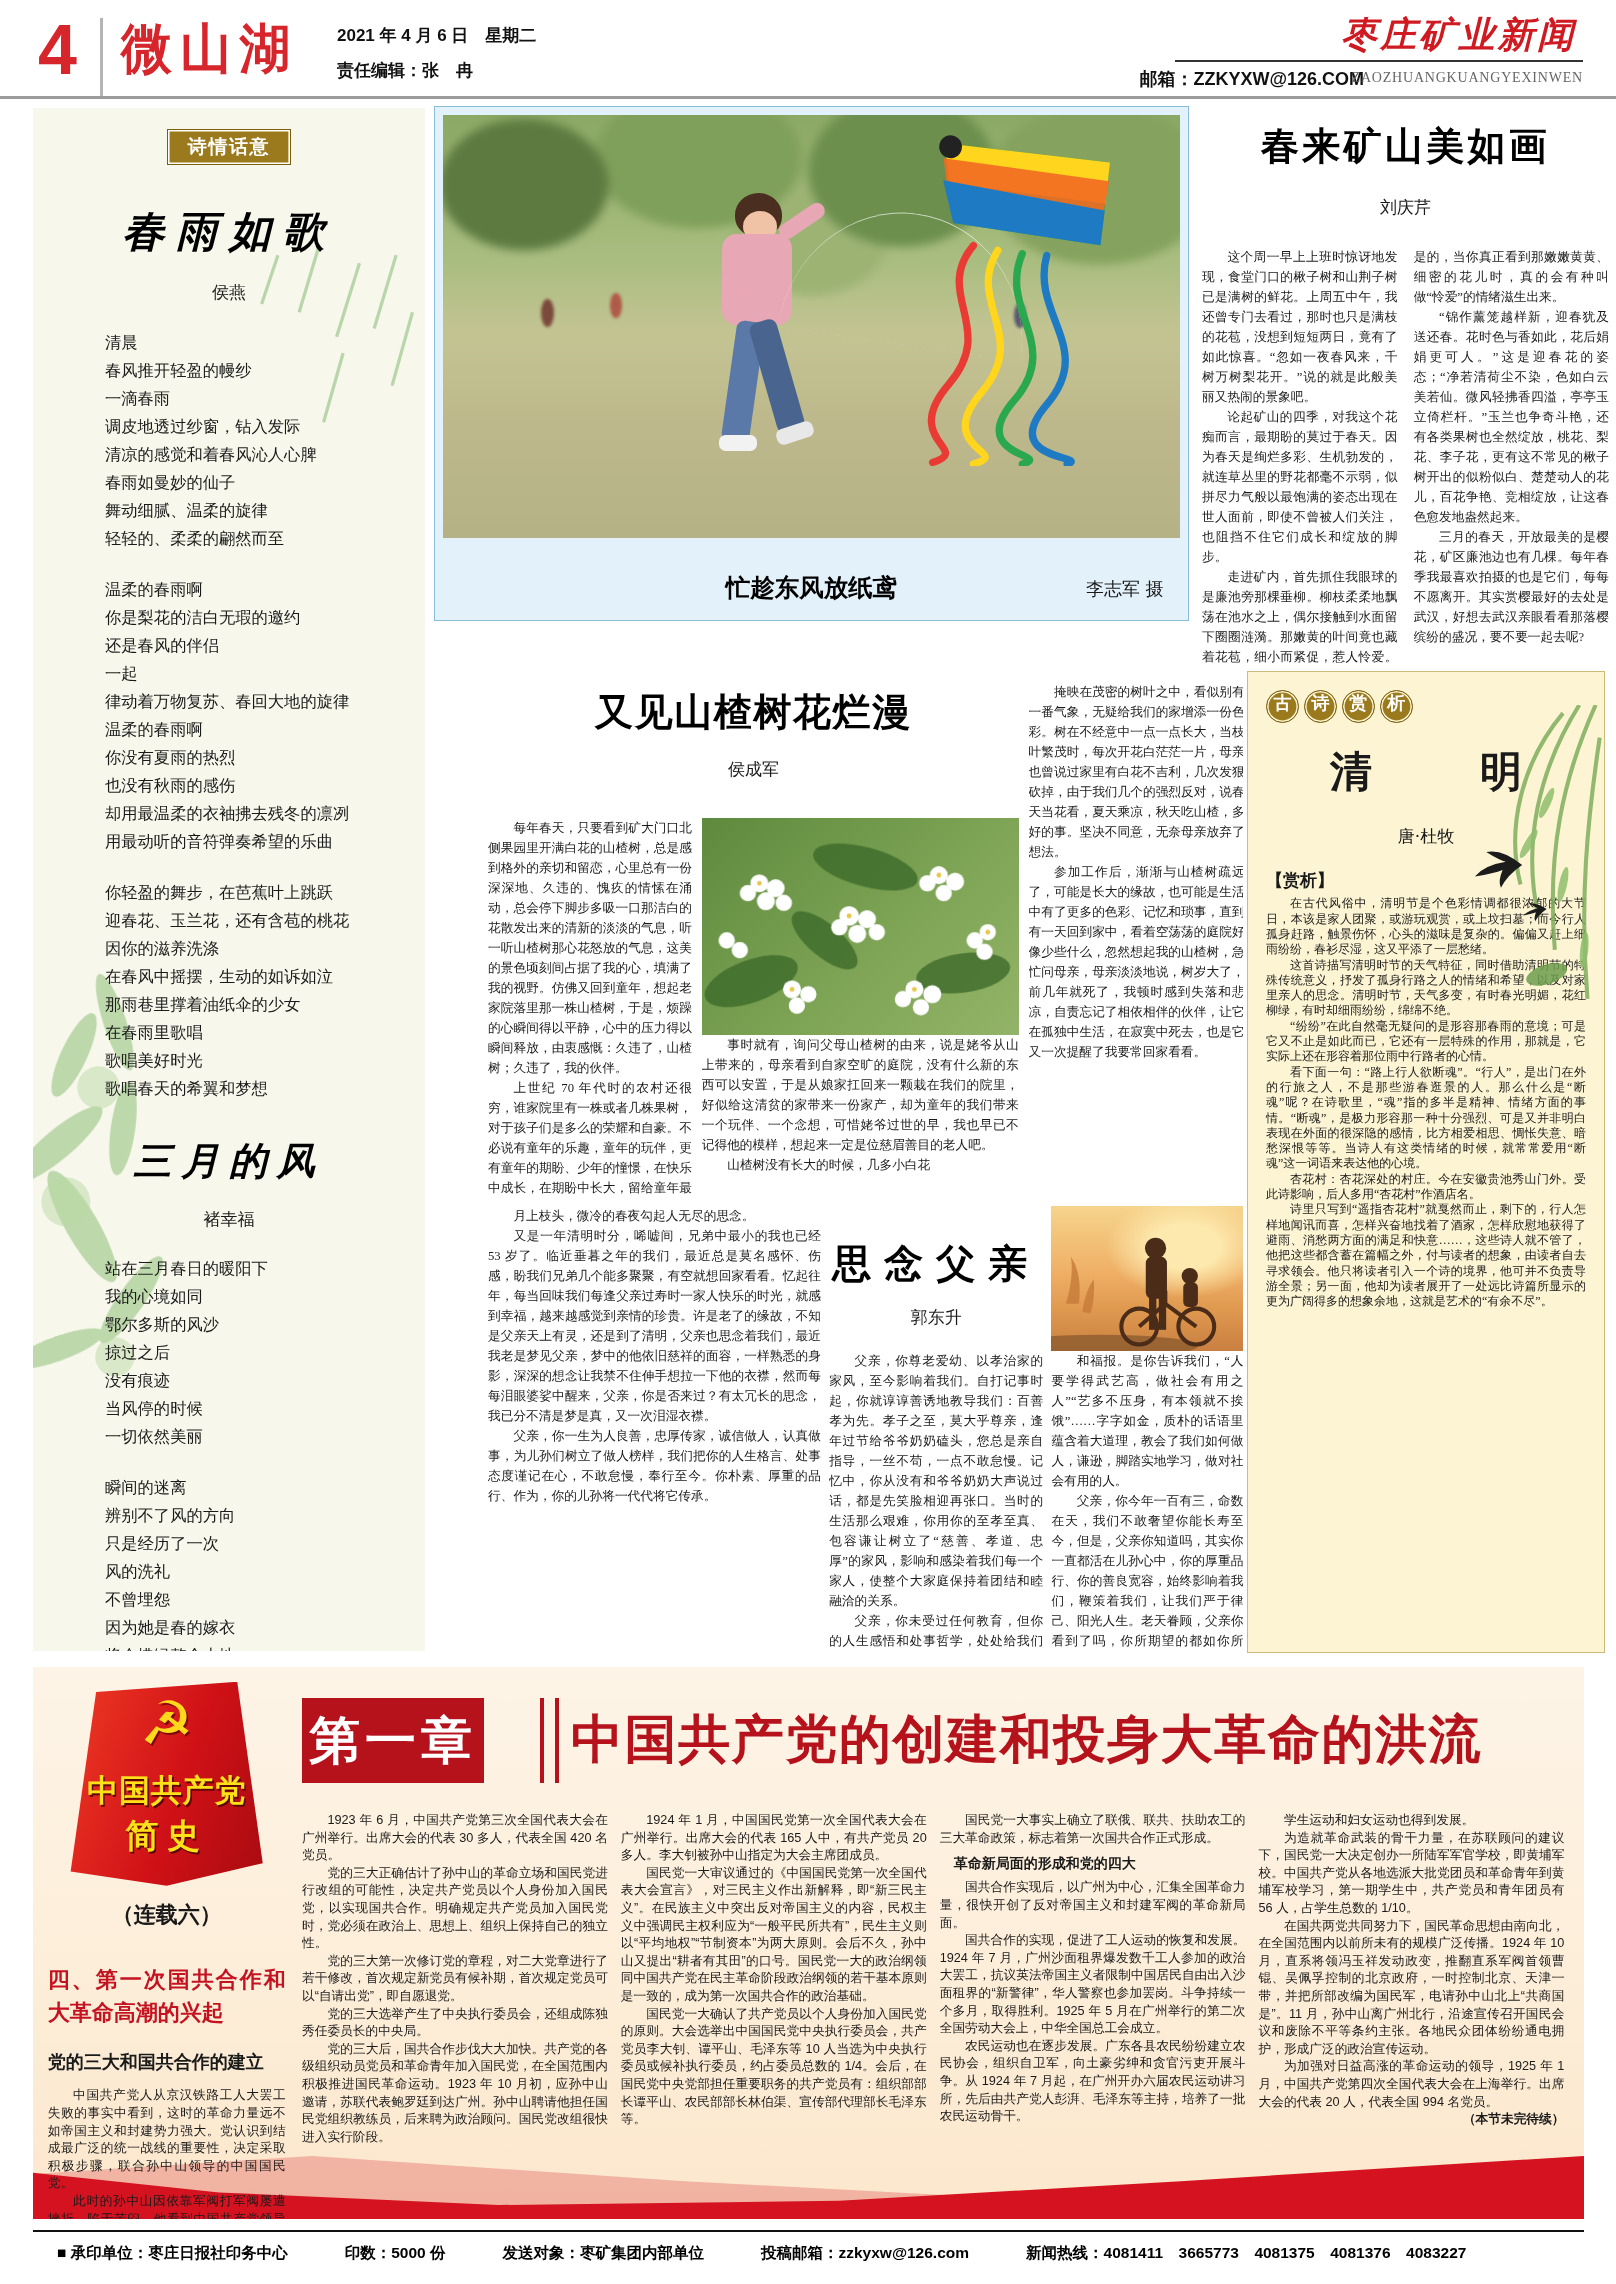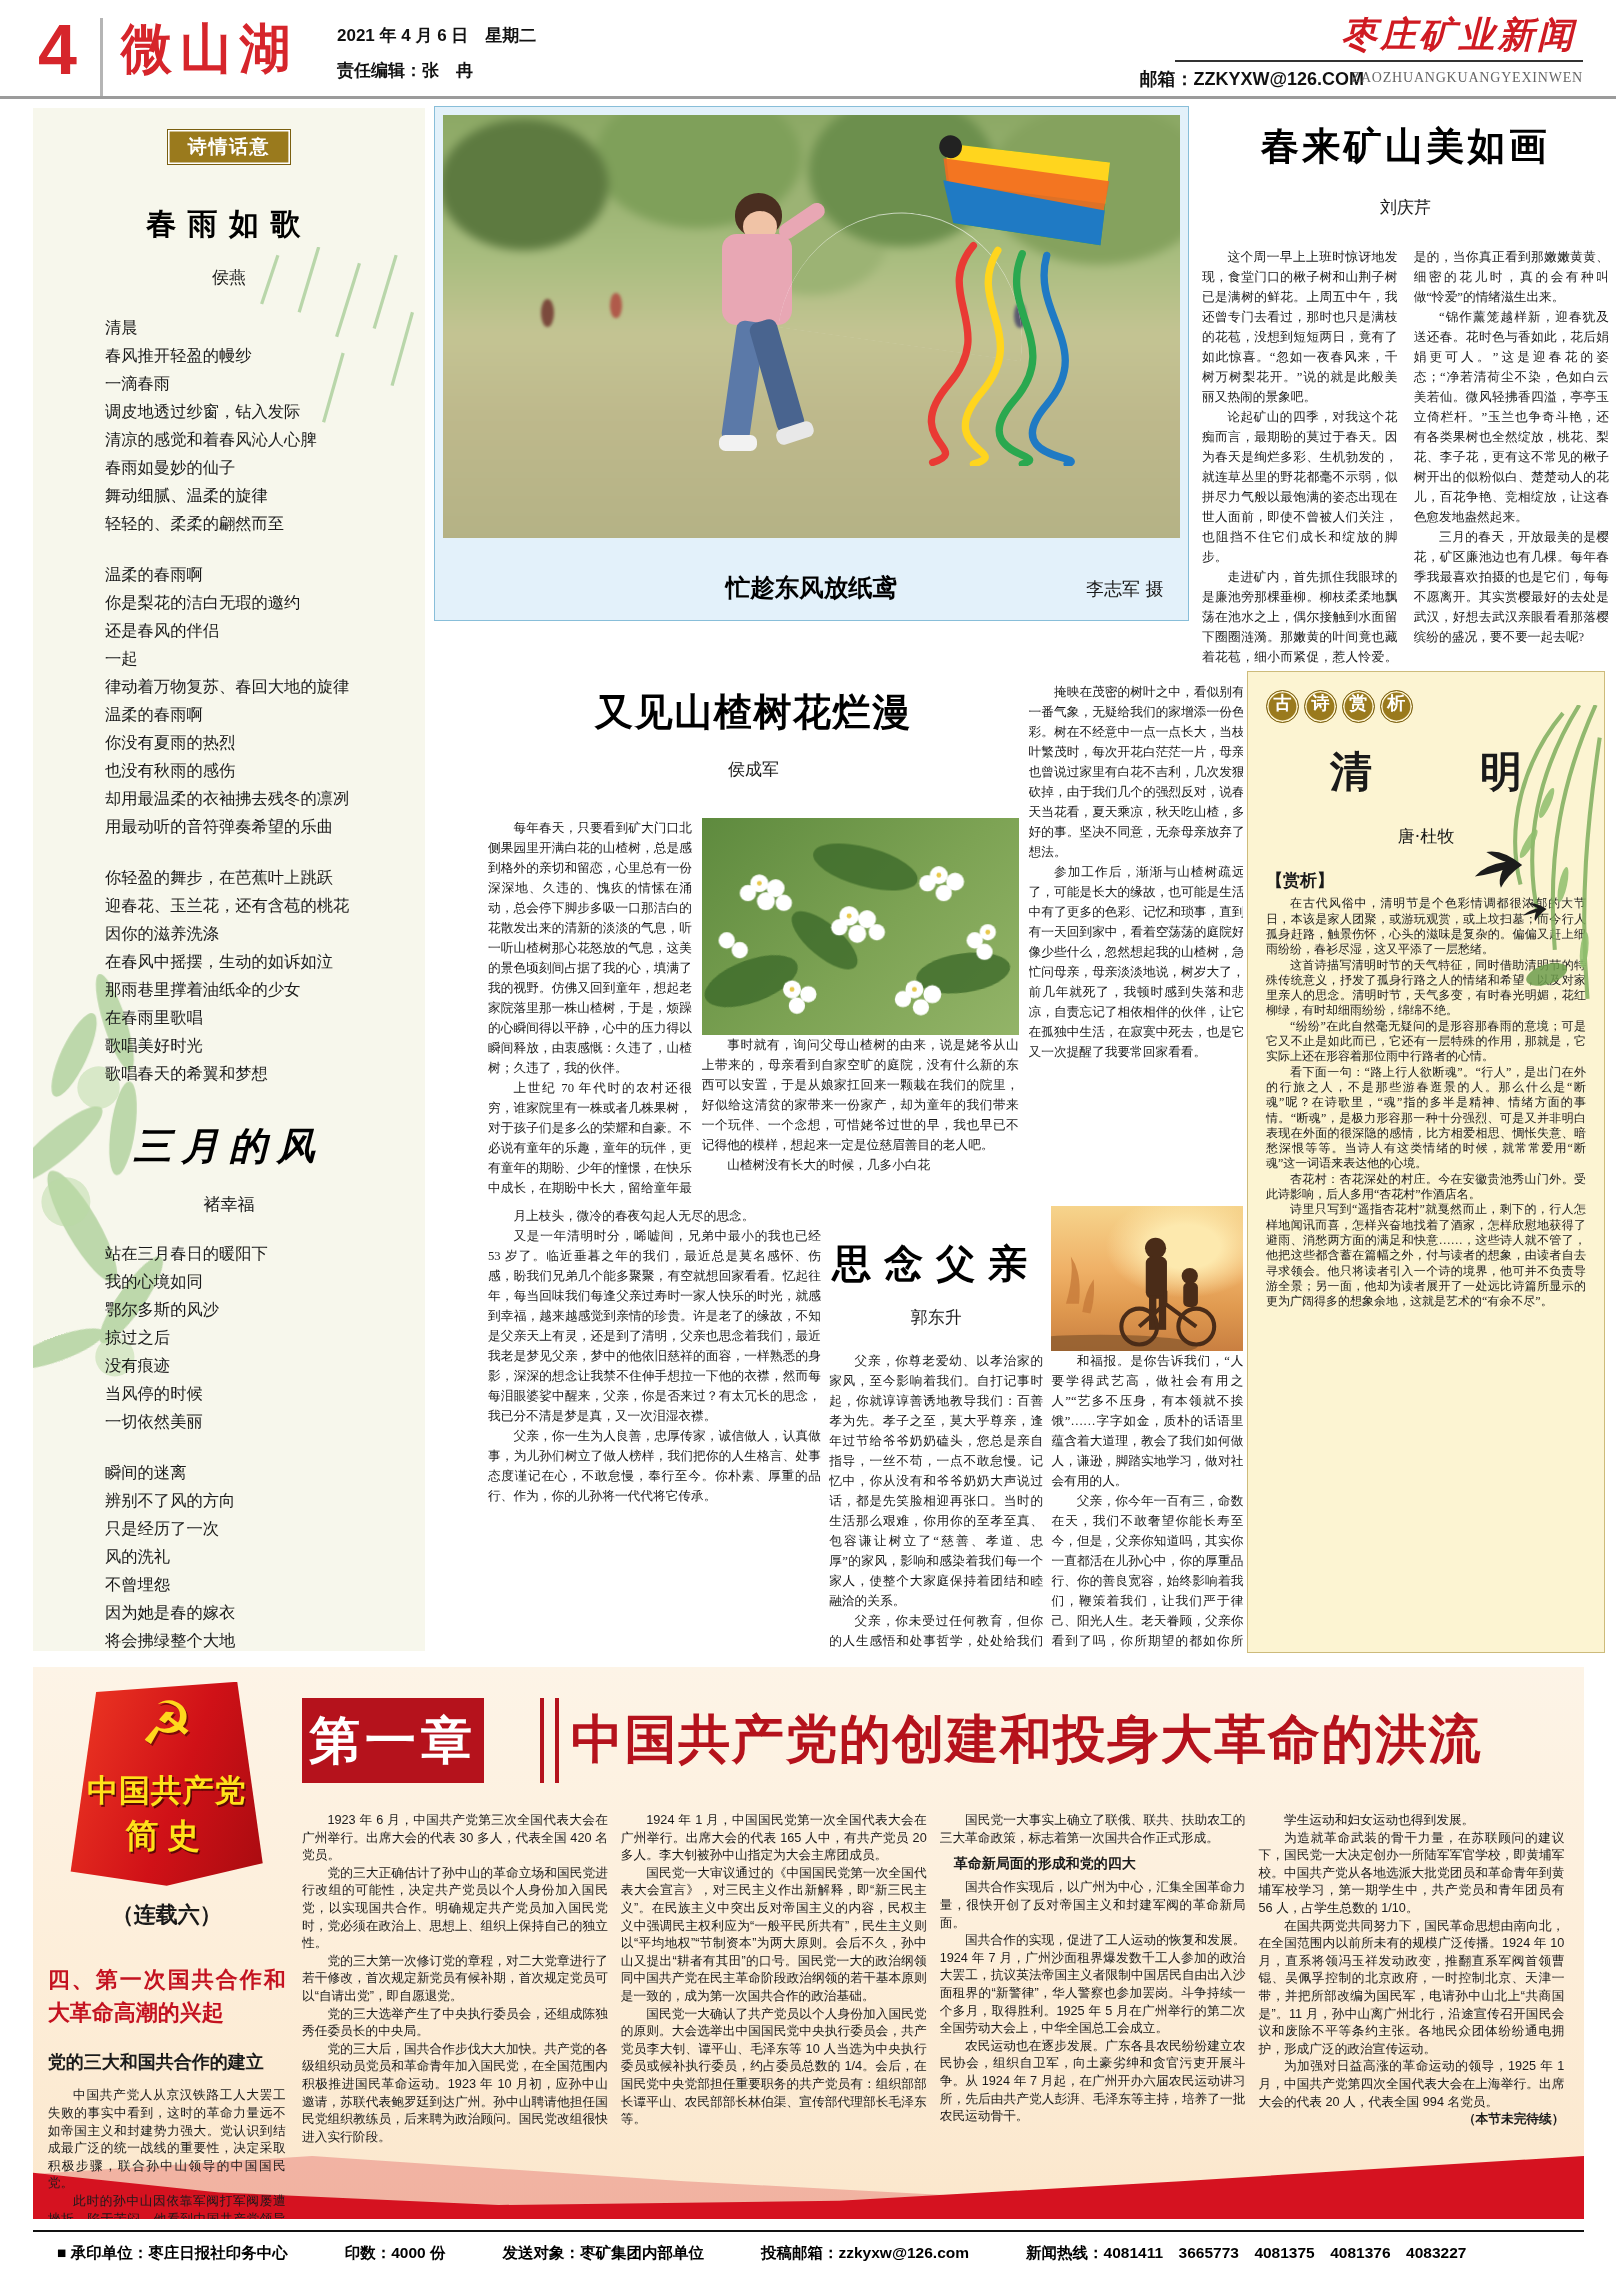--- a/index.html
+++ b/index.html
@@ -20,21 +20,21 @@
   .mast-email{position:absolute;right:219px;top:54px;font:bold 18px "Liberation Sans",sans-serif;color:#111;}
   .brand-pinyin{position:absolute;right:0px;top:57px;font:14px "Liberation Serif",serif;color:#666;letter-spacing:0.8px;}
   .mast-rule{left:0;top:96px;width:1616px;height:3.3px;background:#9b9b9b;}
   
   .poems{left:33px;top:108px;width:392px;height:1543px;background:#f7f7ec;overflow:hidden;}
   .poem-badge{margin:21px auto 0 auto;width:122px;text-align:center;background:#9a7a1d;border:1.6px solid #7a5f10;
               box-shadow:inset 0 0 0 1.6px #fff;color:#fff;font:bold 19px "Liberation Sans",sans-serif;
               padding:4.1px 0;letter-spacing:1.6px;}
   .poem{position:relative;z-index:2;}
   .poem-title{text-align:center;font-weight:bold;font-family:"DejaVu Serif",serif;color:#000;}
-  .poem-title.t1{font-size:30px;margin:39px 0 0 0;letter-spacing:11.4px;}
+  .poem-title.t1{font-size:42px;margin:39px 0 0 0;letter-spacing:11.4px;font-style:italic;}
   .poem-title.t2{font-size:38px;margin:33px 0 0 0;letter-spacing:9.8px;font-style:italic;}
   .poem-author{text-align:center;font-size:17px;margin-top:21px;font-family:"DejaVu Serif",serif;}
   .poem-lines{margin:24.5px 0 0 72px;font-size:16.3px;line-height:28px;font-family:"DejaVu Serif",serif;}
   .stanza-gap{height:23px;}
   .poems svg{position:absolute;z-index:1;}
   
   .photo-box{left:434px;top:106px;width:753px;height:513px;background:#e3f1fa;border:1.6px solid #88bed9;}
   .photo{position:absolute;left:8.2px;top:8.2px;right:8.2px;height:423px;overflow:hidden;background:#b9cf9a;}
   .photo .bg{position:absolute;inset:-9.8px;filter:blur(4.1px);
      background:
@@ -500,18 +500,18 @@
         <p>在国共两党共同努力下，国民革命思想由南向北，在全国范围内以前所未有的规模广泛传播。1924 年 10 月，直系将领冯玉祥发动政变，推翻直系军阀首领曹锟、吴佩孚控制的北京政府，一时控制北京、天津一带，并把所部改编为国民军，电请孙中山北上“共商国是”。11 月，孙中山离广州北行，沿途宣传召开国民会议和废除不平等条约主张。各地民众团体纷纷通电拥护，形成广泛的政治宣传运动。</p>
         <p>为加强对日益高涨的革命运动的领导，1925 年 1 月，中国共产党第四次全国代表大会在上海举行。出席大会的代表 20 人，代表全国 994 名党员。</p>
         <p class="tbc">（本节未完待续）</p>
       </div>
   </div>
 </div>
 
 <div class="abs foot-rule"></div>
 <div class="abs footer">
     <span class="footer-item">■ 承印单位：枣庄日报社印务中心</span>
-    <span class="footer-item">印数：4000 份</span>
+    <span class="footer-item">印数：5000 份</span>
     <span class="footer-item">发送对象：枣矿集团内部单位</span>
     <span class="footer-item">投稿邮箱：zzkyxw@126.com</span>
     <span class="footer-item">新闻热线：4081411　3665773　4081375　4081376　4083227</span>
   </div>
 
 
 </body></html>

